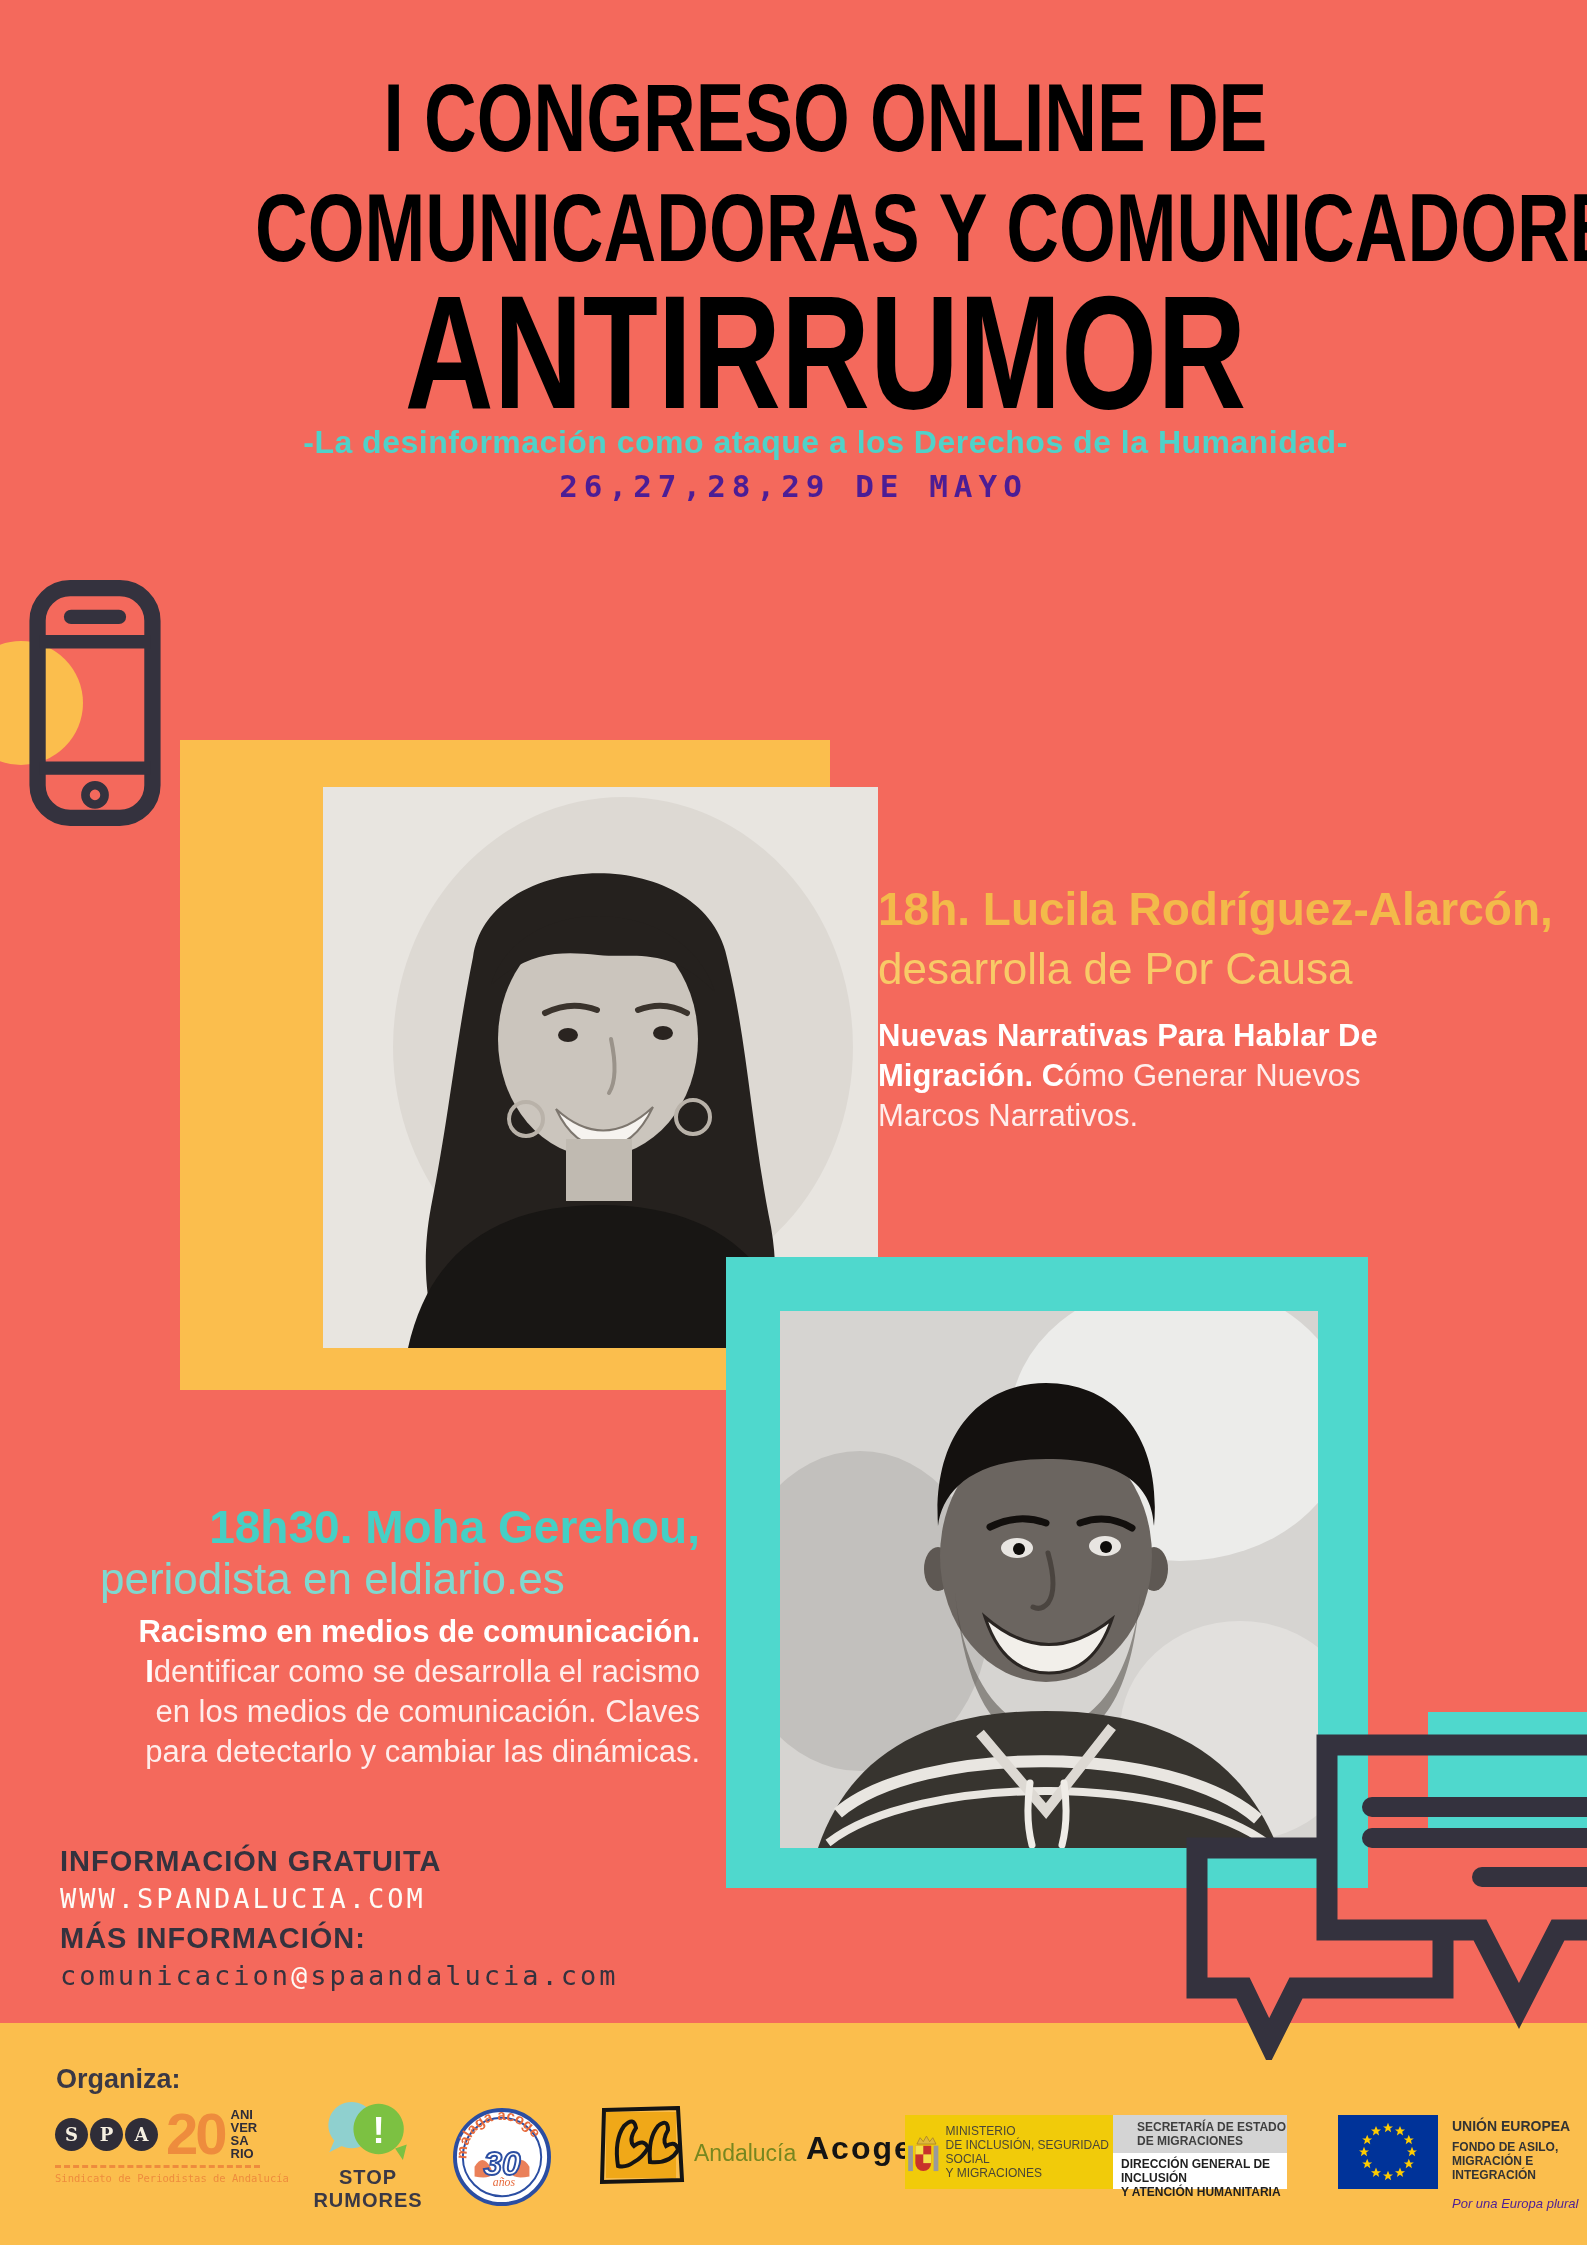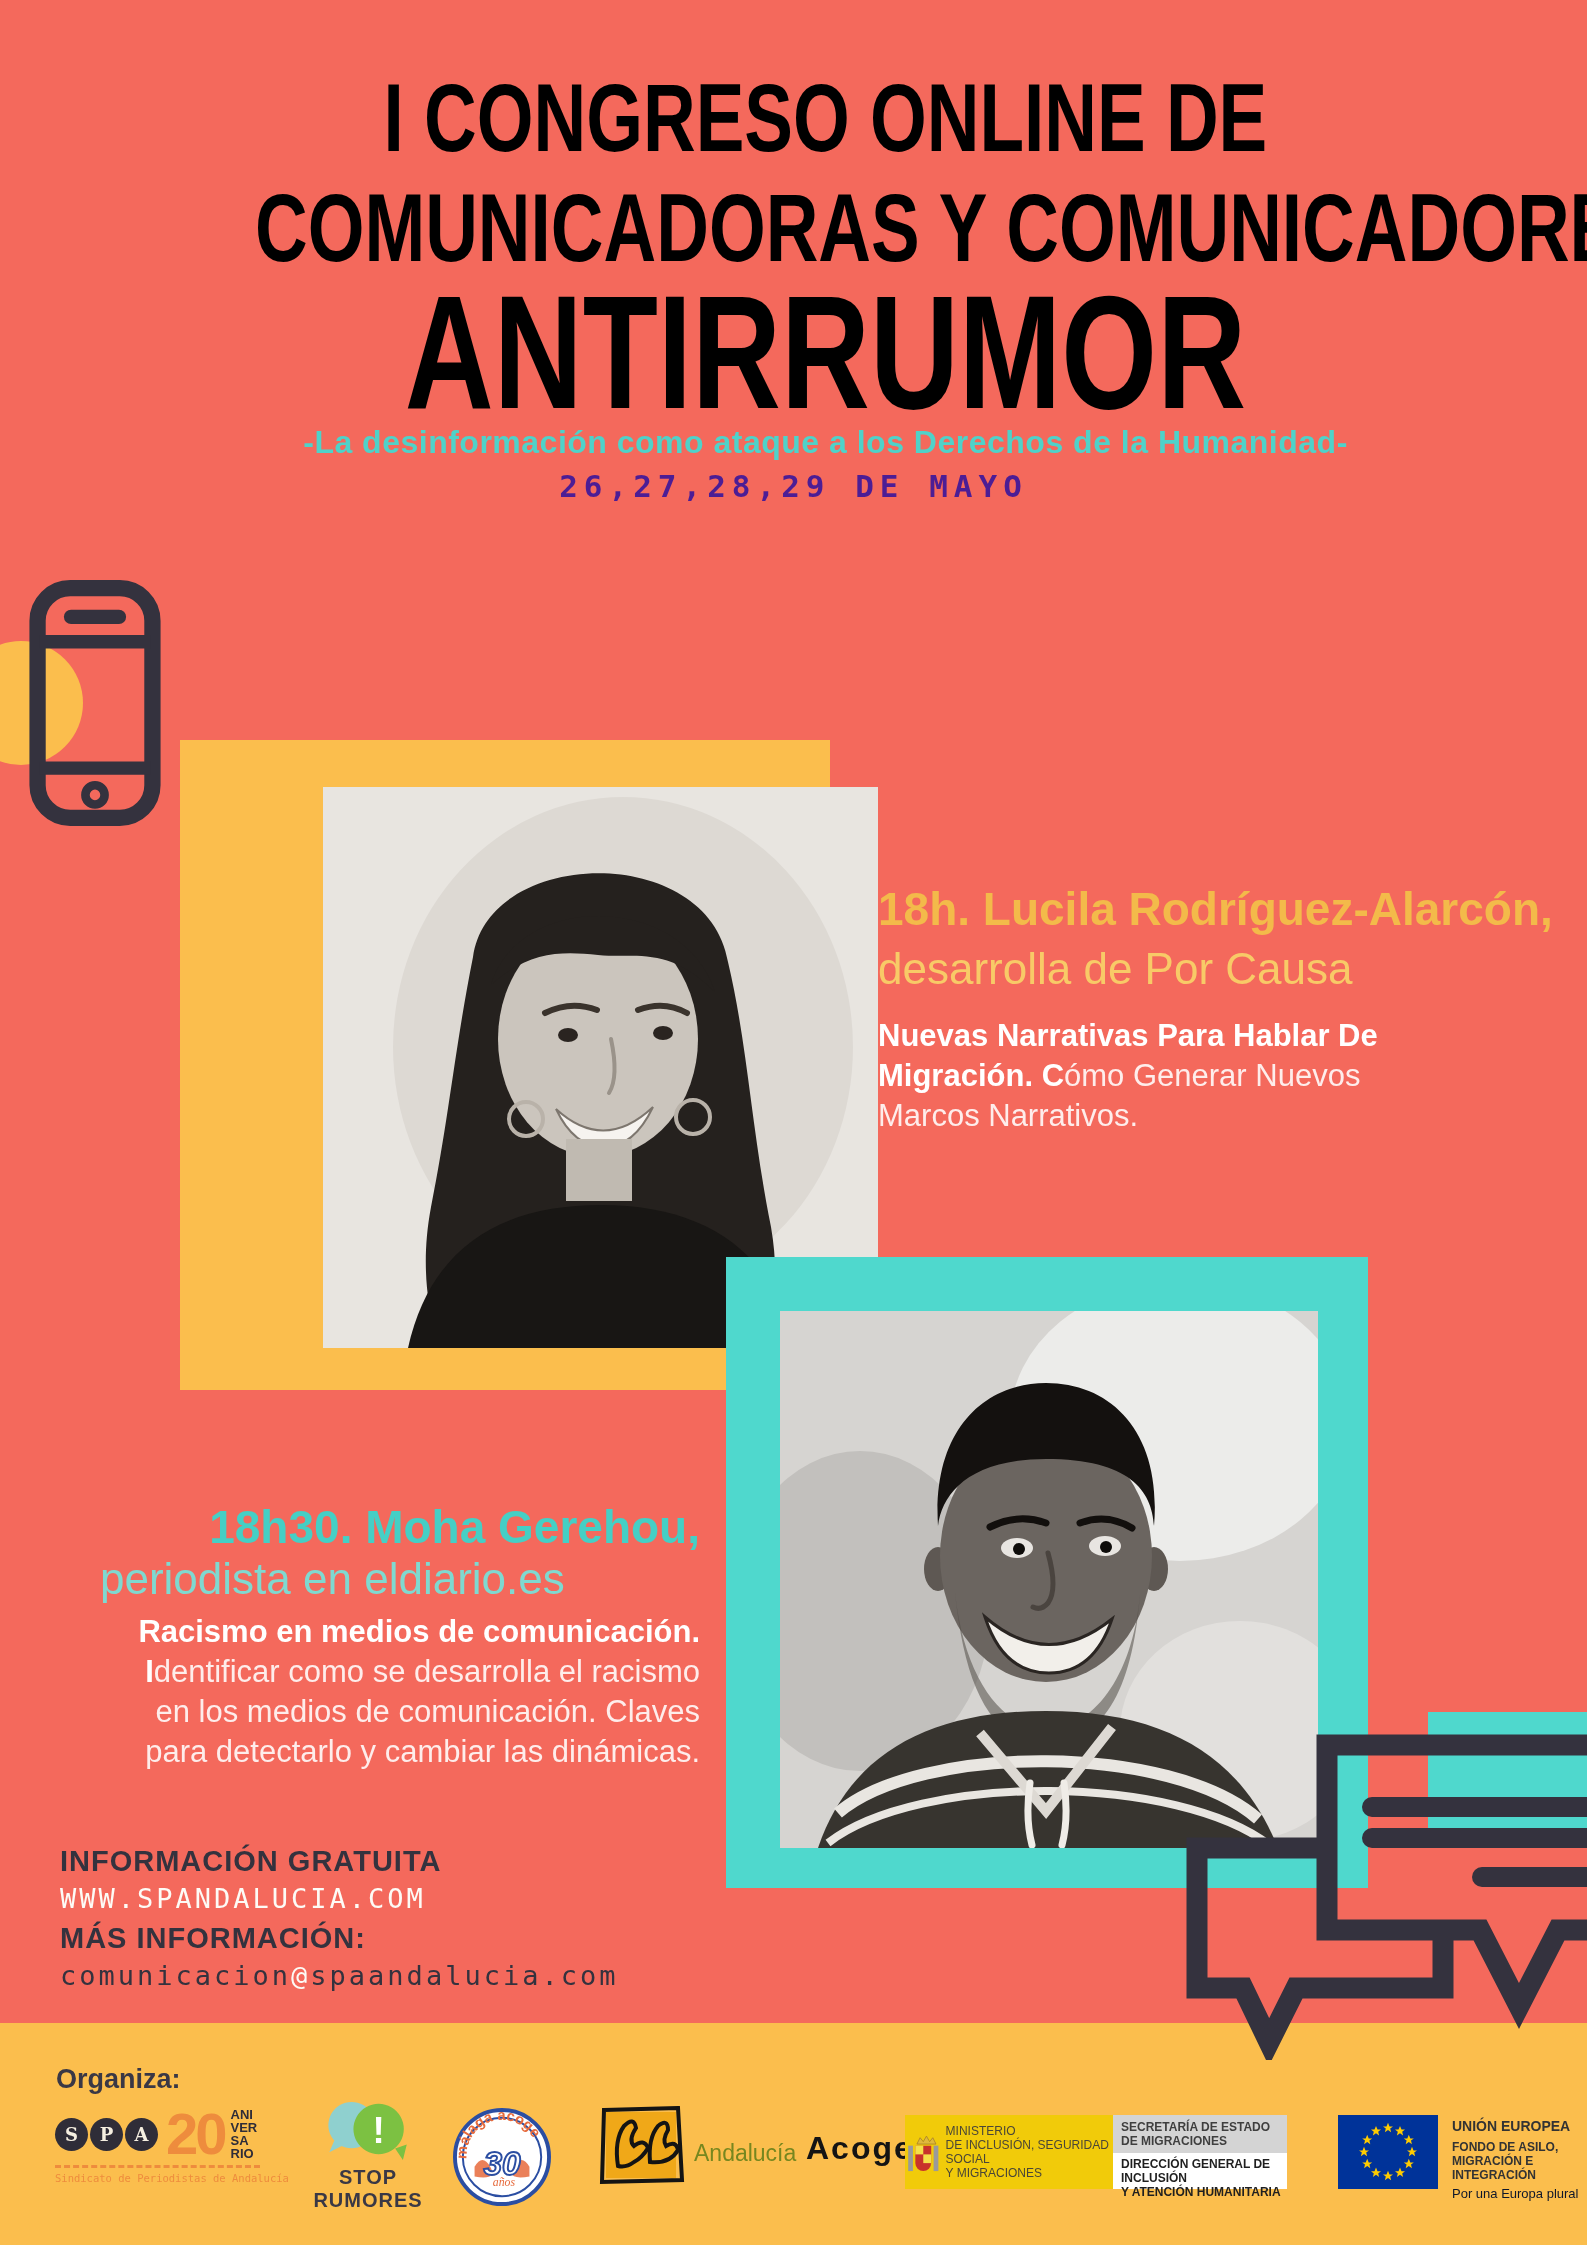--- a/index.html
+++ b/index.html
@@ -54,28 +54,28 @@
   .stoprum-label{font-size:20px;font-weight:bold;color:#3A3845;letter-spacing:1px;margin-top:2px;}
   .malaga{left:453px;top:2108px;width:98px;height:98px;}
   .aa-square{left:598px;top:2106px;width:88px;height:80px;}
   .aa-region{left:694px;top:2140px;font-size:23px;color:#77871F;}
   .aa-name{left:806px;top:2130px;font-size:32px;font-weight:bold;color:#141414;letter-spacing:2px;}
   .min-group{left:905px;top:2115px;display:flex;}
   .min-yellow{width:208px;height:74px;background:#F1CB0A;display:flex;align-items:center;}
   .min-name{font-size:12px;line-height:14px;color:#4A4637;white-space:pre-line;margin-left:4px;}
   .min-col{width:174px;display:flex;flex-direction:column;}
   .min-gray{background:#D4D4D4;height:38px;font-size:12px;line-height:14px;font-weight:bold;color:#3F3F3F;
-    white-space:pre-line;padding:5px 0 0 8px;box-sizing:border-box;}
+    white-space:pre-line;padding:5px 0 0 24px;box-sizing:border-box;}
   .min-white{background:#FFFFFF;height:36px;font-size:12px;line-height:14px;font-weight:bold;color:#1F1F1F;
     white-space:pre-line;padding:4px 0 0 8px;box-sizing:border-box;}
   .eu-flag{left:1338px;top:2115px;width:100px;height:74px;}
   .eu-text{left:1452px;top:2118px;width:135px;color:#333333;}
   .eu-union{font-size:14px;font-weight:bold;}
   .eu-fund{font-size:12px;line-height:14px;font-weight:bold;white-space:pre-line;margin-top:6px;}
-  .eu-tagline{font-size:13px;margin-top:4px;color:#0f172a;}
+  .eu-tagline{font-size:13px;font-style:italic;margin-top:14px;color:#4c1d95;}
 </style>
 </head>
 <body>
 
 <div class="poster">
 
   <div class="abs footer-band"></div>
 
   <div class="abs" style="left:-41px;top:641px;width:124px;height:124px;border-radius:50%;background:#FBBE4D;"></div>
   <svg class="abs" style="left:28px;top:578px;" width="134" height="250" viewBox="0 0 140 260">

